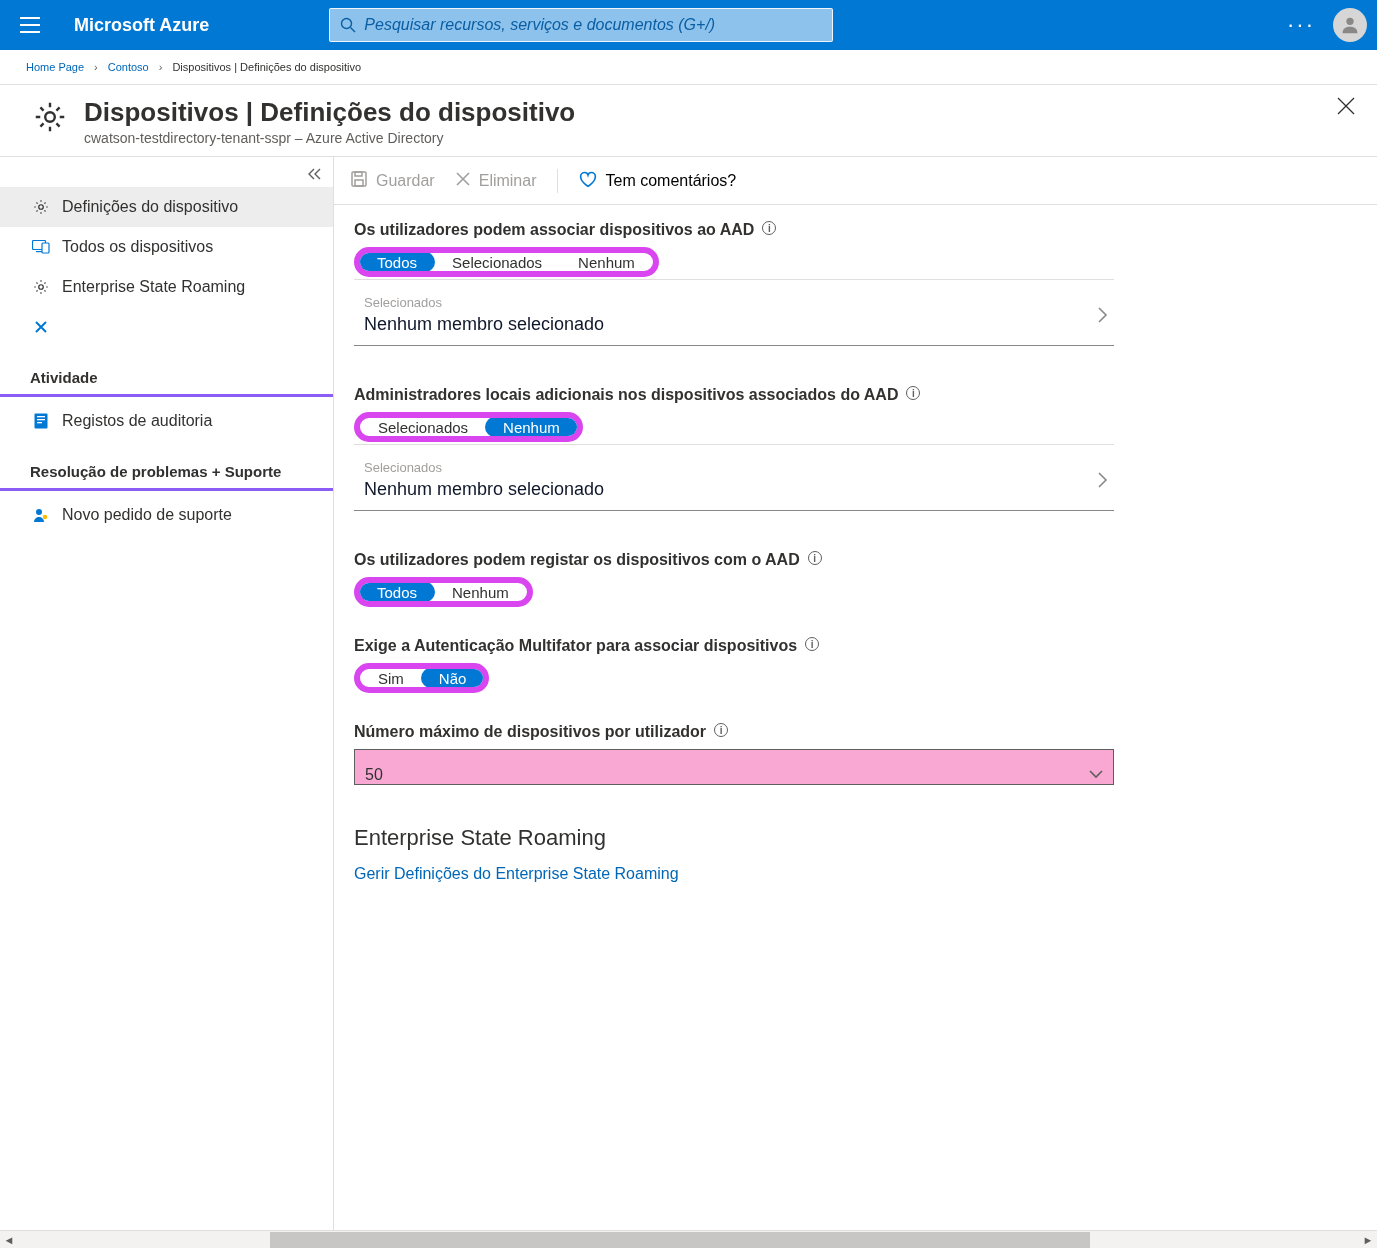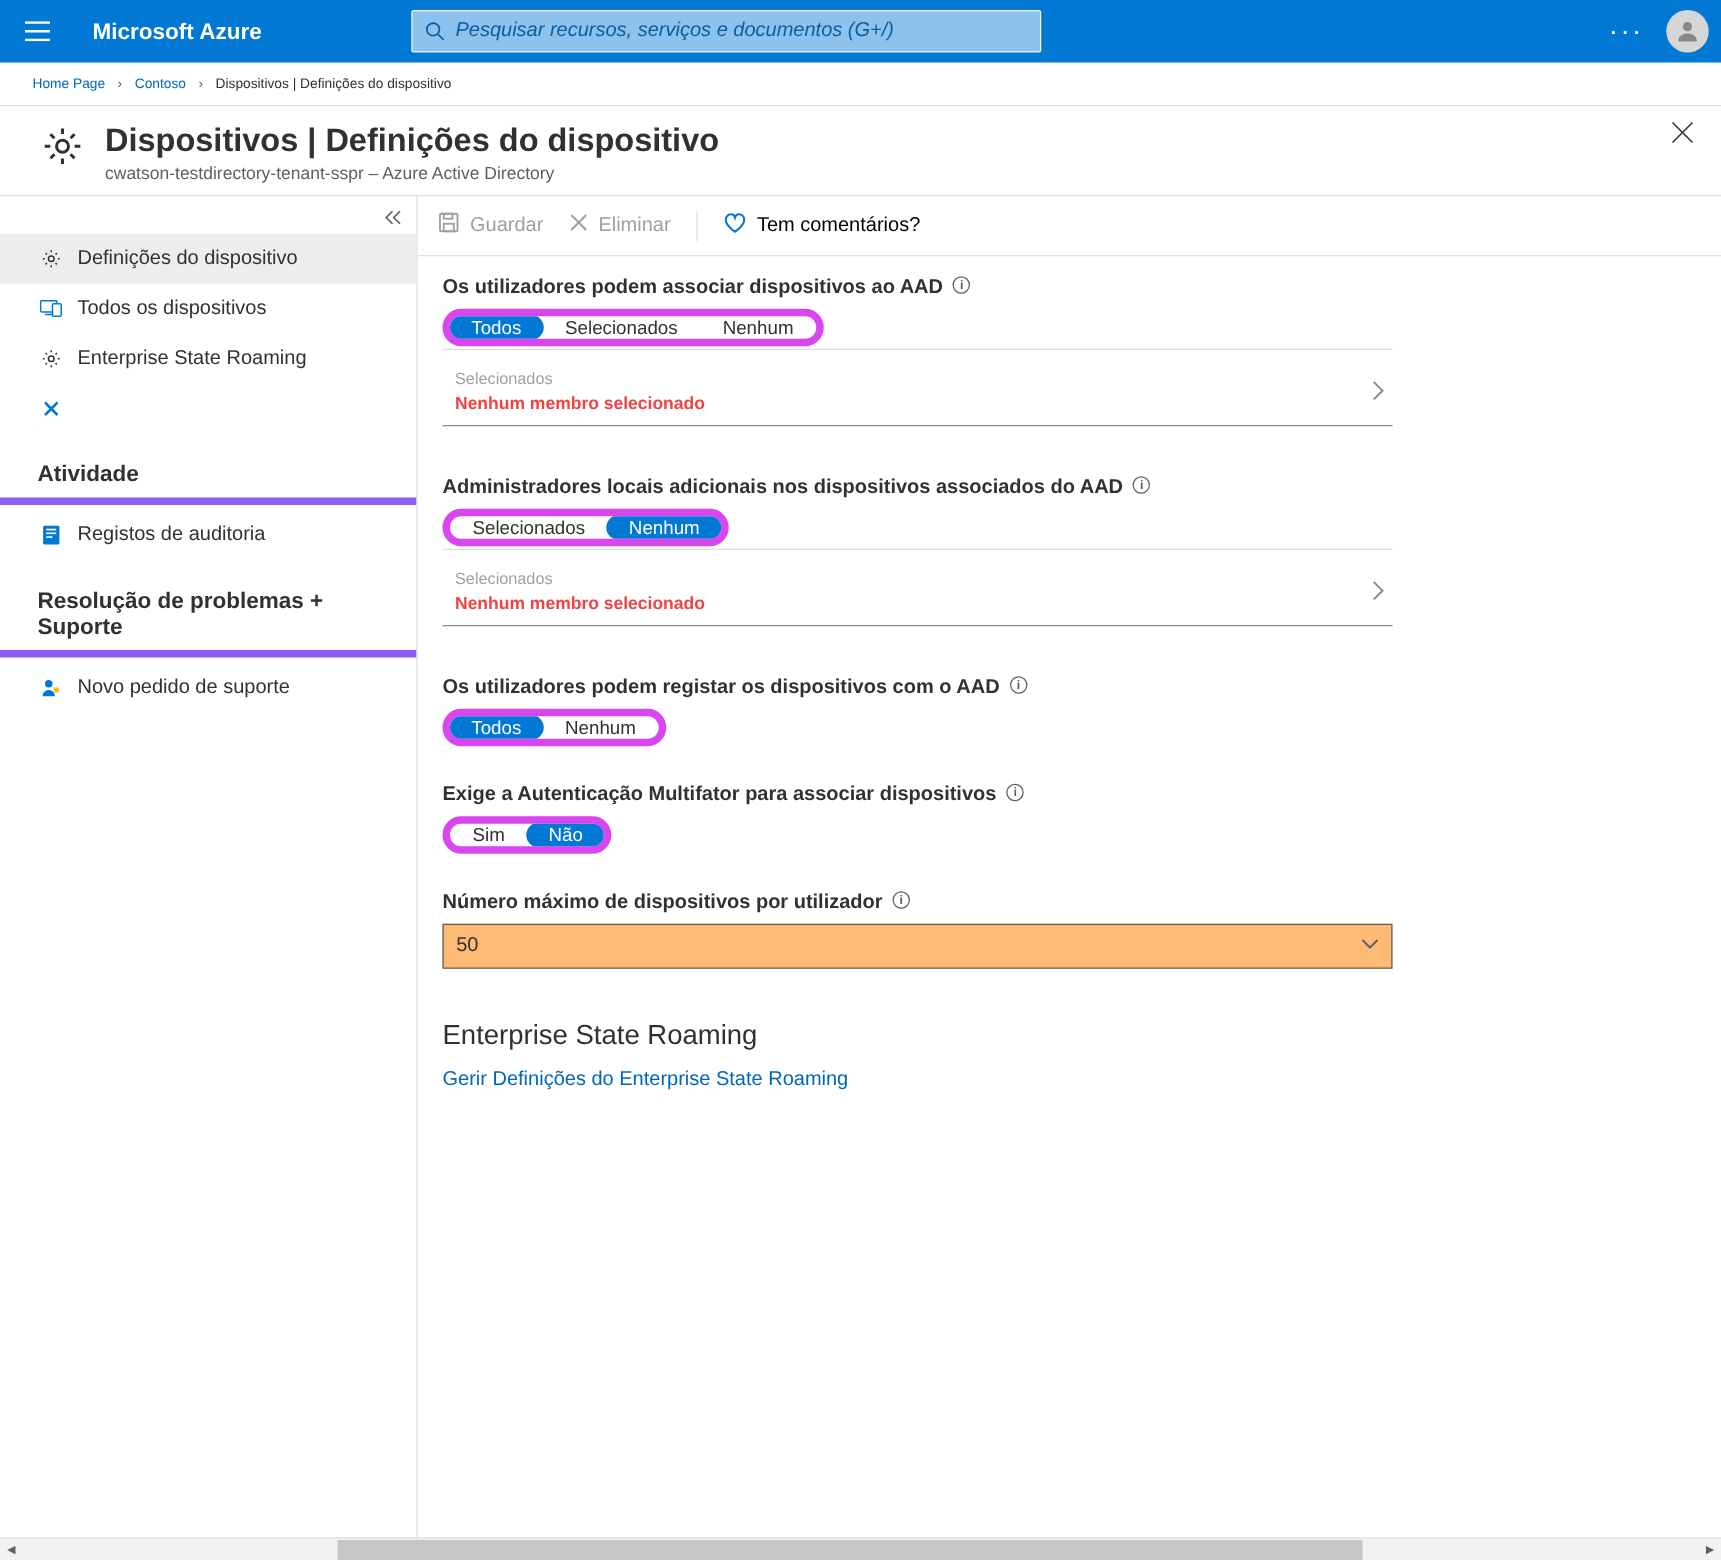--- a/index.html
+++ b/index.html
@@ -34,46 +34,46 @@
   .blade-header .sub { font-size: 14px; color:#605e5c; margin-top: 2px; }
   .close-btn { position:absolute; right: 22px; top: 12px; cursor:pointer; color:#323130; }
 
   
   .main { display:flex; height: calc(100% - 50px - 34px - 58px - 20px); border-top: 1px solid #e1dfdd; }
   .sidenav { width: 334px; border-right: 1px solid #e1dfdd; padding-top: 6px; position:relative; }
   .collapse { position:absolute; top: 10px; right: 12px; color:#605e5c; cursor:pointer; }
   .sidenav-item { display:flex; align-items:center; height: 40px; padding: 0 30px; font-size: 16px; cursor:pointer; }
   .sidenav-item .icon { width: 22px; margin-right: 10px; display:flex; align-items:center; justify-content:center; }
   .sidenav-item.active { background:#ededed; }
-  .sidenav-heading { font-size: 18px; font-weight:600; padding: 22px 30px 8px 30px; border-bottom: 6px solid #8b5cf6; margin-bottom: 4px; }
+  .sidenav-heading { font-size: 15px; font-weight:600; padding: 22px 30px 8px 30px; border-bottom: 3px solid #8b5cf6; margin-bottom: 4px; }
 
   .content { flex:1; display:flex; flex-direction:column; min-width:0; }
   .toolbar { height: 48px; border-bottom: 1px solid #e1dfdd; display:flex; align-items:center; padding: 0 16px; gap: 20px; font-size: 16px; }
   .tool { display:flex; align-items:center; gap: 8px; color:#a19f9d; }
   .tool.active { color:#000000;justify-content:center; }
   .tool-sep { width:1px; height: 24px; background:#e1dfdd; }
   .heart { color:#0078d4; }
 
   .scroll { flex:1; overflow:auto; padding: 16px 20px 80px 20px; }
 
   .field { margin-bottom: 30px; max-width: 760px; }
   .field-label { font-size: 16px; font-weight:600; margin-bottom: 8px; display:flex; align-items:flex-start; gap:8px; }
   .info { width:14px; height:14px; border:1px solid #605e5c; border-radius:50%; display:inline-flex; align-items:center; justify-content:center; font-size:10px; color:#605e5c; }
 
   .seg { display:inline-flex; border:6px solid #d946ef; border-radius: 18px; overflow:hidden; height: 30px; }
   .seg-item { padding: 0 18px; display:flex; align-items:center; font-size:15px; cursor:pointer; }
   .seg-item.selected { background:#0078d4; color:#fff; border-radius: 18px; margin: -1px; padding: 1px 18px; }
 
   .picker { border-bottom: 1px solid #8a8886; max-width: 760px; padding: 6px 0 10px 10px; margin-top: 12px; position:relative; cursor:pointer; }
   .picker .small { font-size: 13px; color:#a19f9d; }
-  .picker .val { font-size: 14px; color:#ef4444; margin-top: 4px; font-weight: bold; }
+  .picker .val { font-size: 18px; color:#0f172a; margin-top: 4px; }
   .picker .chev { position:absolute; right: 6px; top: 50%; transform: translateY(-50%); color:#605e5c; }
   .picker:before { content:""; position:absolute; top:-10px; left:0; right:0; border-top:1px solid #e1dfdd; }
 
-  .select { max-width: 760px; height: 36px; border:1px solid #605e5c; display:flex; align-items:center; padding: 0 10px; position:relative; background:#fdba74; cursor:pointer; }
+  .select { max-width: 760px; height: 36px; border:1px solid #605e5c; display:flex; align-items:flex-end; padding: 0 10px; position:relative; background:#f9a8d4; cursor:pointer; }
   .select .chev { position:absolute; right: 10px; color:#605e5c; }
 
   .section-h2 { font-size: 22px; font-weight:400; margin-top: 40px; margin-bottom: 14px; }
   .link { color:#0067b8; cursor:pointer; font-size:16px; }
 
   
   .hscroll { position:absolute; left:0; right:0; bottom:0; height:18px; background:#f3f2f1; border-top:1px solid #e1dfdd; }
   .hscroll .thumb { position:absolute; left: 270px; top:1px; height:16px; width: 820px; background:#c8c6c4; }
   .hscroll .arrow { position:absolute; top:0; width:18px; height:18px; display:flex; align-items:center; justify-content:center; color:#605e5c; font-size:11px; }
   .hscroll .arrow.left { left:0; }

